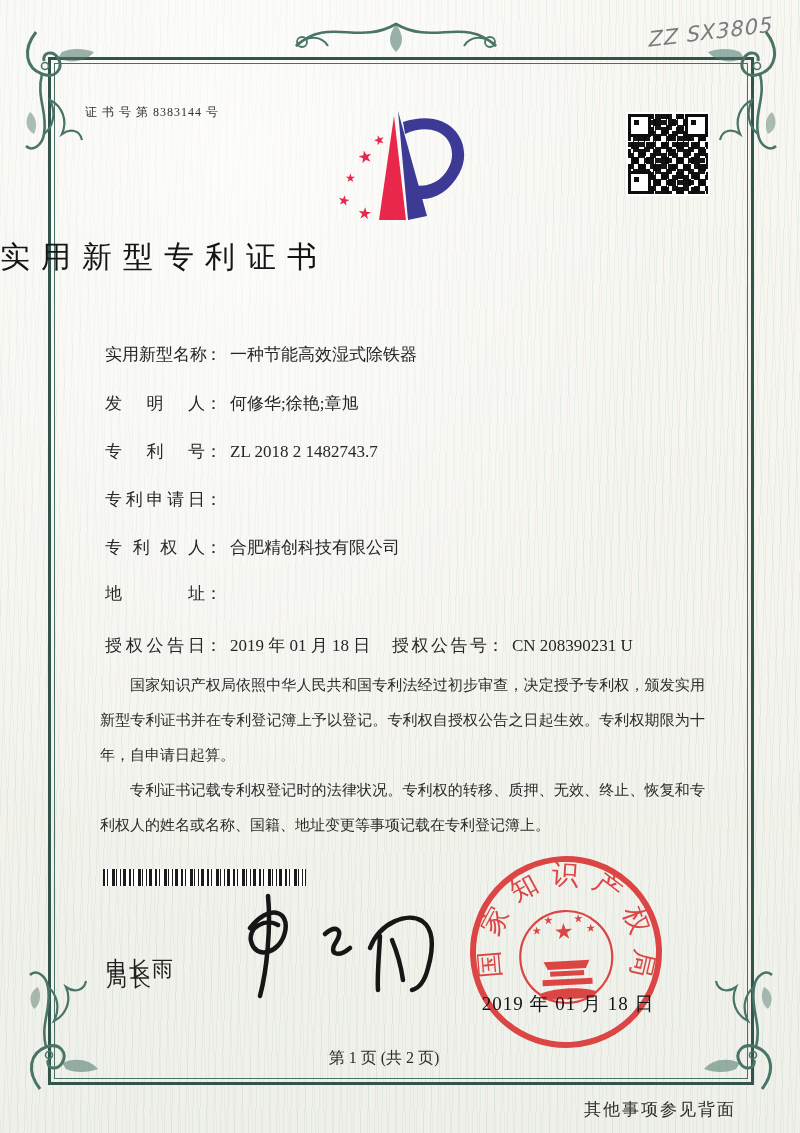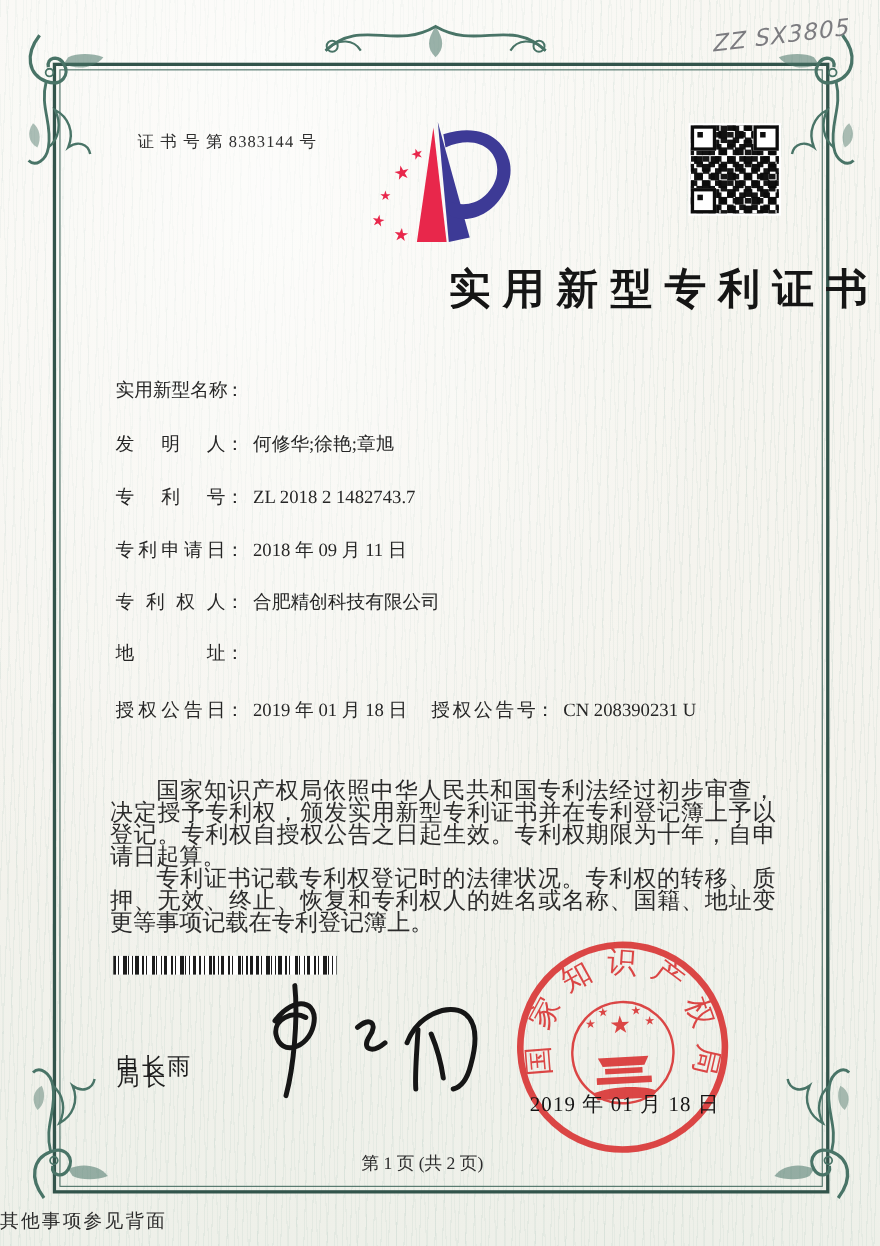--- a/index.html
+++ b/index.html
@@ -14,51 +14,51 @@
       linear-gradient(180deg,#f8f7f2 0%,#f4f3ed 60%,#eef0e9 100%);
   }
   
   .frame{position:absolute;left:48px;top:57px;right:46px;bottom:48px;
     border:3px solid #32544b;}
   .frame::after{content:"";position:absolute;inset:3px;border:1px solid #4a6f64;}
   
   .orn{position:absolute;color:#497467;}
   .orn svg{display:block;}
   
-  .certno{position:absolute;left:85px;top:120px;font-size:15px;color:#2e2e2e;letter-spacing:1px;margin-left:40px;}
-  .title{position:absolute;left:0;right:0;top:237px;text-align:right;
-    font-size:38px;font-weight:bold;letter-spacing:11px;color:#151515;}
+  .certno{position:absolute;left:85px;top:104px;font-size:12px;color:#2e2e2e;letter-spacing:1px;}
+  .title{position:absolute;left:0;right:0;top:237px;text-align:left;
+    font-size:30px;font-weight:normal;letter-spacing:11px;color:#151515;}
   .row{position:absolute;left:105px;display:flex;align-items:flex-start;
     font-size:17px;color:#262626;line-height:27px;}
   .lbl{width:100px;display:inline-flex;justify-content:space-between;flex:none;}
   .colon{flex:none;}
   .val{margin-left:8px;max-width:480px;}
   .paras{position:absolute;left:100px;top:668px;width:605px;
-    font-size:21px;line-height:20px;color:#2b2b2b;text-align:justify;margin-top:40px;}
+    font-size:15px;line-height:35px;color:#2b2b2b;text-align:justify;}
   .paras p{margin:0;text-indent:2em;}
   
   .barcode{position:absolute;left:103px;top:869px;width:203px;height:17px;
     background:repeating-linear-gradient(90deg,
       #1c1c1c 0 2px,#fff 2px 4px,#1c1c1c 4px 5px,#fff 5px 9px,
       #1c1c1c 9px 12px,#fff 12px 13px,#1c1c1c 13px 14px,#fff 14px 17px,
       #1c1c1c 17px 18px,#fff 18px 20px,#1c1c1c 20px 23px,#fff 23px 26px);}
   
   .official-title{position:absolute;left:106px;top:918px;font-size:21px;color:#1f1f1f;
     font-family:"Liberation Sans", sans-serif;letter-spacing:3px;margin-top:47px;}
   .official-name{position:absolute;left:106px;top:955px;font-size:21px;color:#1f1f1f;
     font-family:Liberation Sans, sans-serif;letter-spacing:2px;}
   .signature{position:absolute;left:222px;top:888px;}
   
   .seal{position:absolute;left:467px;top:853px;width:198px;height:198px;transform:rotate(-3deg);}
   .seal-date{position:absolute;left:478px;top:991px;width:180px;text-align:center;
     font-size:19px;color:#141414;letter-spacing:1px;}
   
   .page-info{position:absolute;left:0;top:1048px;width:768px;text-align:center;
     font-size:16px;color:#2c2c2c;}
-  .back-note{position:absolute;left:0;top:1098px;width:736px;text-align:left;
+  .back-note{position:absolute;left:0;top:1098px;width:736px;text-align:right;
     font-size:17px;color:#2c2c2c;letter-spacing:2px;}
   
   .logo{position:absolute;left:333px;top:106px;}
   .qr{position:absolute;left:626px;top:112px;width:84px;height:84px;background:#fff;}
   .qr-grid{position:absolute;inset:2px;
     background:
       repeating-conic-gradient(rgba(10,10,10,.95) 0% 25%, rgba(0,0,0,0) 0% 50%) 0px 0px / 11px 11px,
       repeating-conic-gradient(#111 0% 25%, #fff 0% 50%) 3px 5px / 15px 15px;}
   .finder{position:absolute;width:17px;height:17px;border:3px solid #0d0d0d;background:#fff;}
   .finder::after{content:"";position:absolute;left:3px;top:3px;width:5px;height:5px;background:#0d0d0d;}
@@ -149,20 +149,21 @@
   <div class="row" style="top:341px">
     <span class="lbl">
         <span>实</span>
         <span>用</span>
         <span>新</span>
         <span>型</span>
         <span>名</span>
         <span>称</span>
       </span>
       <span class="colon">：</span>
+    <span class="val">一种节能高效湿式除铁器</span>
   </div>
   <div class="row" style="top:390px">
     <span class="lbl">
         <span>发</span>
         <span>明</span>
         <span>人</span>
       </span>
       <span class="colon">：</span>
     <span class="val">何修华;徐艳;章旭</span>
   </div>
@@ -177,21 +178,20 @@
   </div>
   <div class="row" style="top:486px">
     <span class="lbl">
         <span>专</span>
         <span>利</span>
         <span>申</span>
         <span>请</span>
         <span>日</span>
       </span>
       <span class="colon">：</span>
-    <span class="val">2018 年 09 月 11 日</span>
   </div>
   <div class="row" style="top:534px">
     <span class="lbl">
         <span>专</span>
         <span>利</span>
         <span>权</span>
         <span>人</span>
       </span>
       <span class="colon">：</span>
     <span class="val">合肥精创科技有限公司</span>

